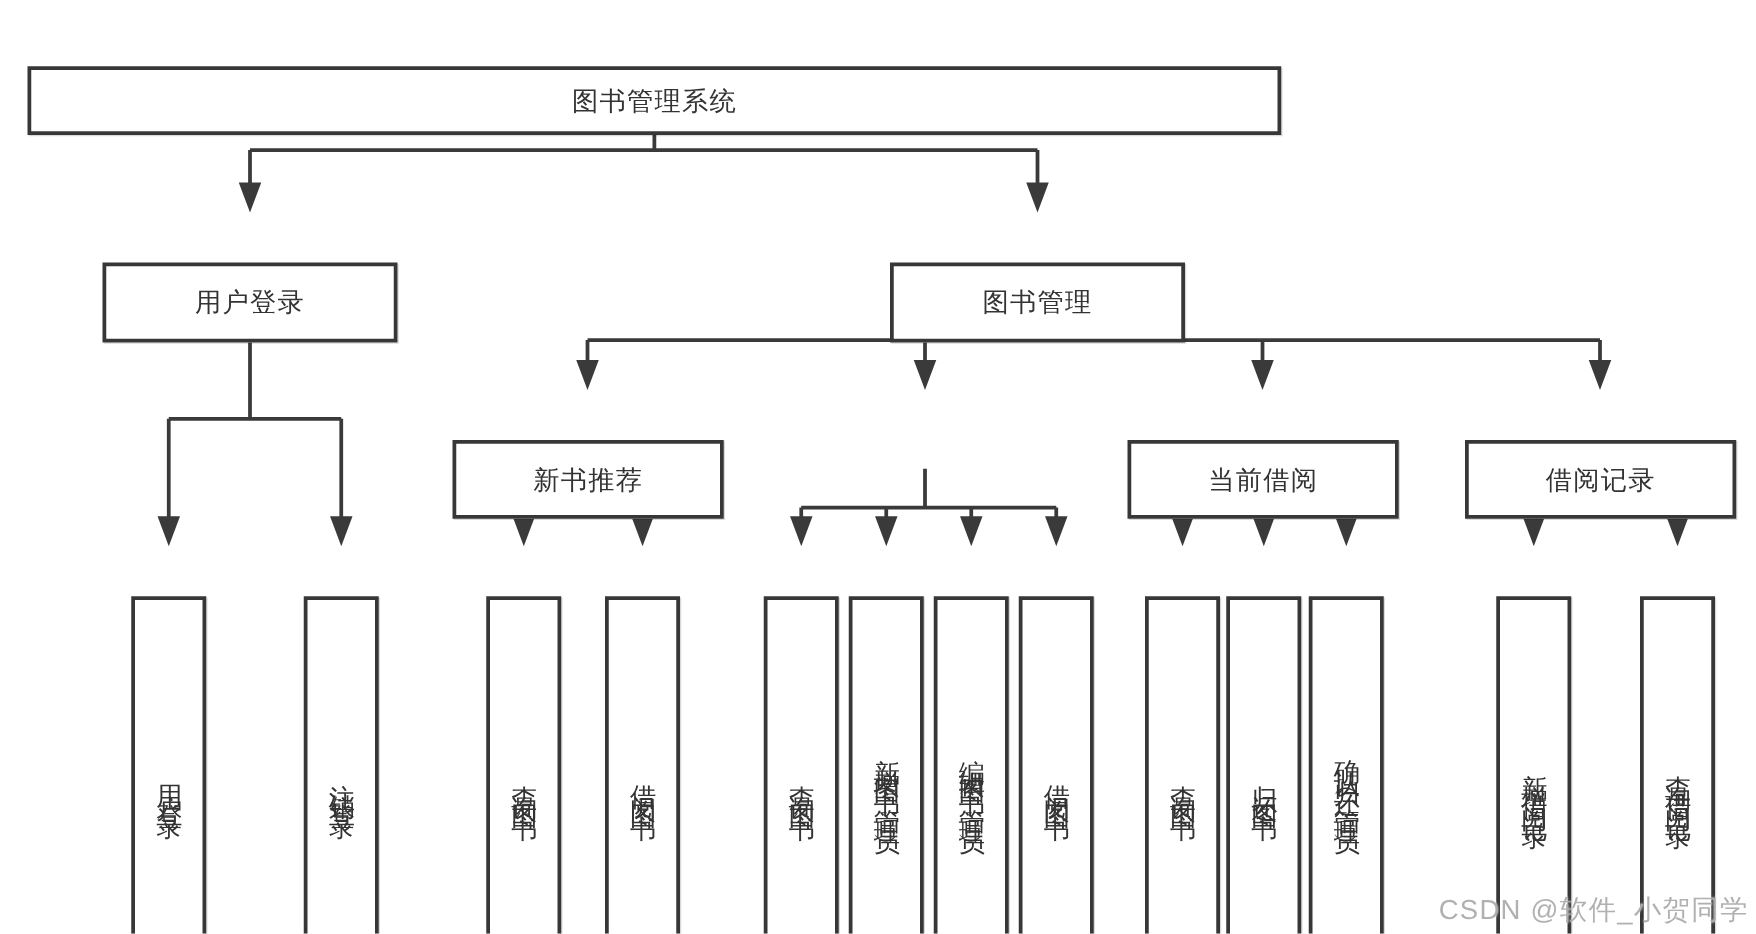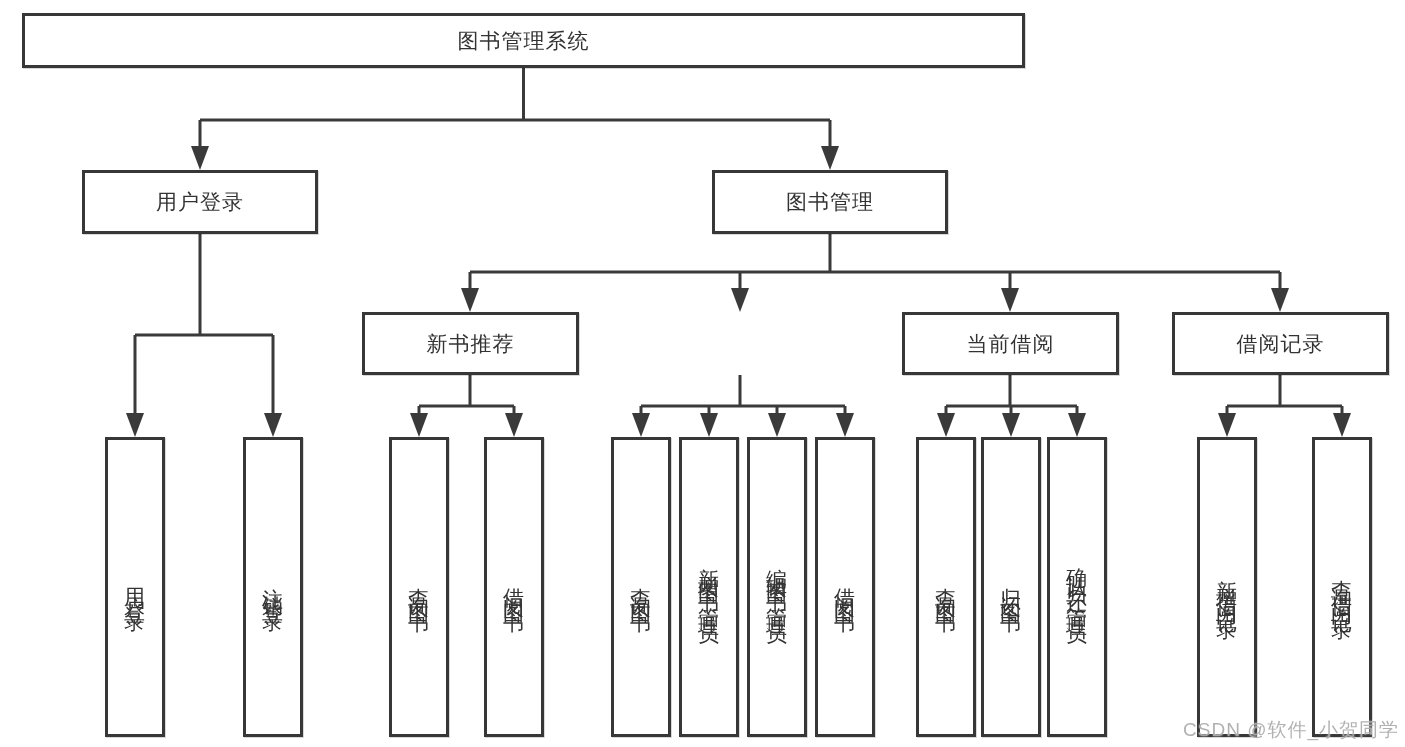--- a/index.html
+++ b/index.html
@@ -17,37 +17,38 @@
   .node{
     position:absolute;
     box-sizing:border-box;
     background:#ffffff;
     border:3px solid #373737;
     display:flex;align-items:center;justify-content:center;
     z-index:2;
     font-size:21px;
     letter-spacing:1px;
     box-shadow:1px 1px 0 rgba(0,0,0,0.15);
+    margin-top:40px;
   }
   .node.root{left:22px;top:13px;width:1003px;height:55px;}
   .node.lvl2{top:170px;width:236px;height:64px;}
   .node.lvl3{top:312px;width:217px;height:63px;}
   .node.leaf{top:437px;width:60px;height:300px;}
   .leaf .vtext{
     writing-mode:vertical-rl;
     font-size:21px;
     line-height:1;
     letter-spacing:8px;
     white-space:nowrap;
   }
   .watermark{
     position:absolute;
     right:6px;bottom:4px;
     z-index:5;
-    font-size:19px;
+    font-size:22px;
     color:rgba(168,168,168,0.9);
     letter-spacing:1px;
     text-shadow:0 0 2px rgba(255,255,255,0.9);
   }
 </style>
 </head>
 <body>
 
 <div class="stage">
 

